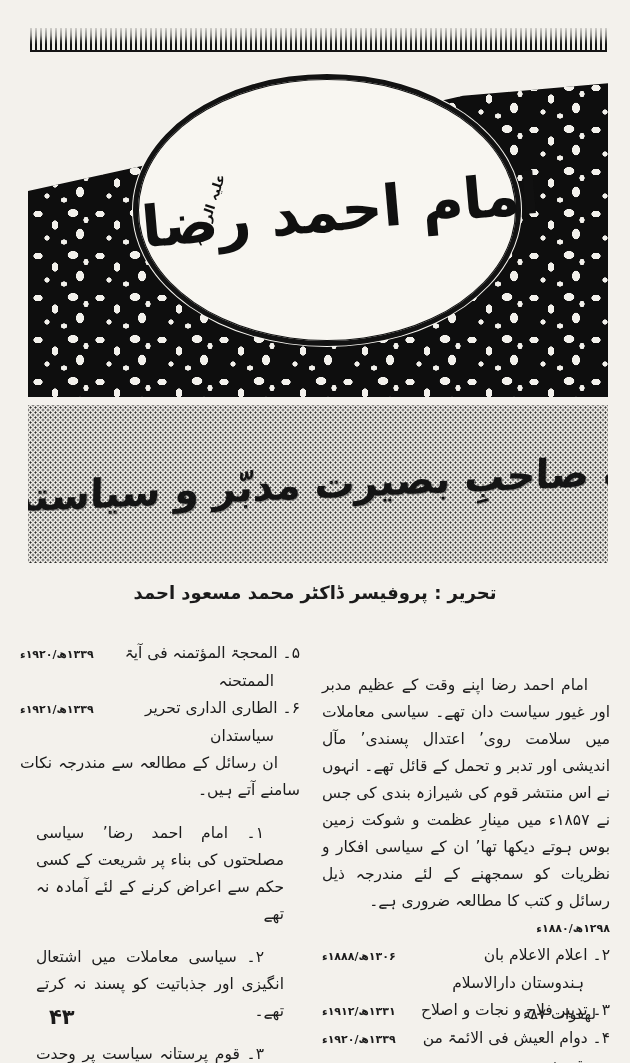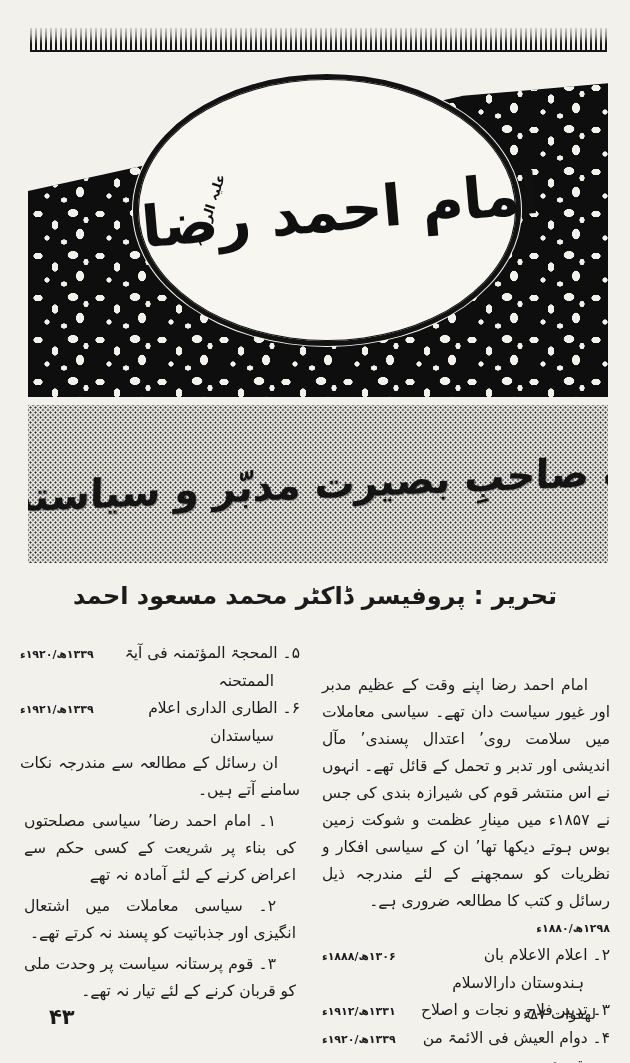--- a/index.html
+++ b/index.html
@@ -81,36 +81,36 @@
   .banner-text{
     font-size:40px;font-weight:bold;white-space:nowrap;
     color:#141414;
     transform:rotate(-2.5deg) skewX(-4deg);
     text-shadow:1px 1px 0 rgba(20,20,20,.35);
   }
   
   .byline{
     position:absolute;left:0;top:582px;width:100%;
     text-align:center;
-    font-size:24px;font-weight:bold;color:#1b1b1b;
+    font-size:18px;font-weight:bold;color:#1b1b1b;
   }
   
   .columns{
     position:absolute;top:640px;right:20px;left:20px;
     display:flex;gap:22px;direction:rtl;
     font-size:15.5px;line-height:27px;
   }
   .col{flex:1;}
   .col-first{flex:0 0 288px;margin-top:32px;}
   .para{margin:0;text-align:justify;text-indent:22px;}
   .book{display:flex;justify-content:space-between;align-items:baseline;}
   .book .bt{white-space:nowrap;}
   .book .bd{white-space:nowrap;font-size:11px;font-weight:bold;}
   .book-cont{margin-right:26px;}
-  .point{margin:4px;text-align:justify;text-indent:20px;}
+  .point{margin:16px;text-align:justify;text-indent:20px;}
   
   .page-num{
     position:absolute;left:49px;bottom:34px;
     font-size:21px;font-weight:bold;
   }
   .issue{
     position:absolute;right:34px;bottom:40px;
     font-size:15px;
   }
 </style>
@@ -163,21 +163,21 @@
     </div>
 
     <div class="col">
       <div class="book">
         <span class="bt"><span>۵۔</span> <span>المحجۃ المؤتمنہ فی آیۃ</span></span>
         <span class="bd">۱۳۳۹ھ/۱۹۲۰ء</span>
       </div>
       <div class="book-cont">الممتحنہ</div>
 
       <div class="book">
-        <span class="bt"><span>۶۔</span> <span>الطاری الداری اعلام</span></span>
+        <span class="bt"><span>۶۔</span> <span>الطاری الداری تحریر</span></span>
         <span class="bd">۱۳۳۹ھ/۱۹۲۱ء</span>
       </div>
       <div class="book-cont">سیاستدان</div>
 
       <p class="para">ان رسائل کے مطالعہ سے مندرجہ نکات سامنے آتے ہیں۔</p>
 
       <p class="point"><span>۱۔</span> <span>امام احمد رضا’ سیاسی مصلحتوں کی بناء پر شریعت کے کسی حکم سے اعراض کرنے کے لئے آمادہ نہ تھے</span></p>
       <p class="point"><span>۲۔</span> <span>سیاسی معاملات میں اشتعال انگیزی اور جذباتیت کو پسند نہ کرتے تھے۔</span></p>
       <p class="point"><span>۳۔</span> <span>قوم پرستانہ سیاست پر وحدت ملی کو قربان کرنے کے لئے تیار نہ تھے۔</span></p>
     </div>

